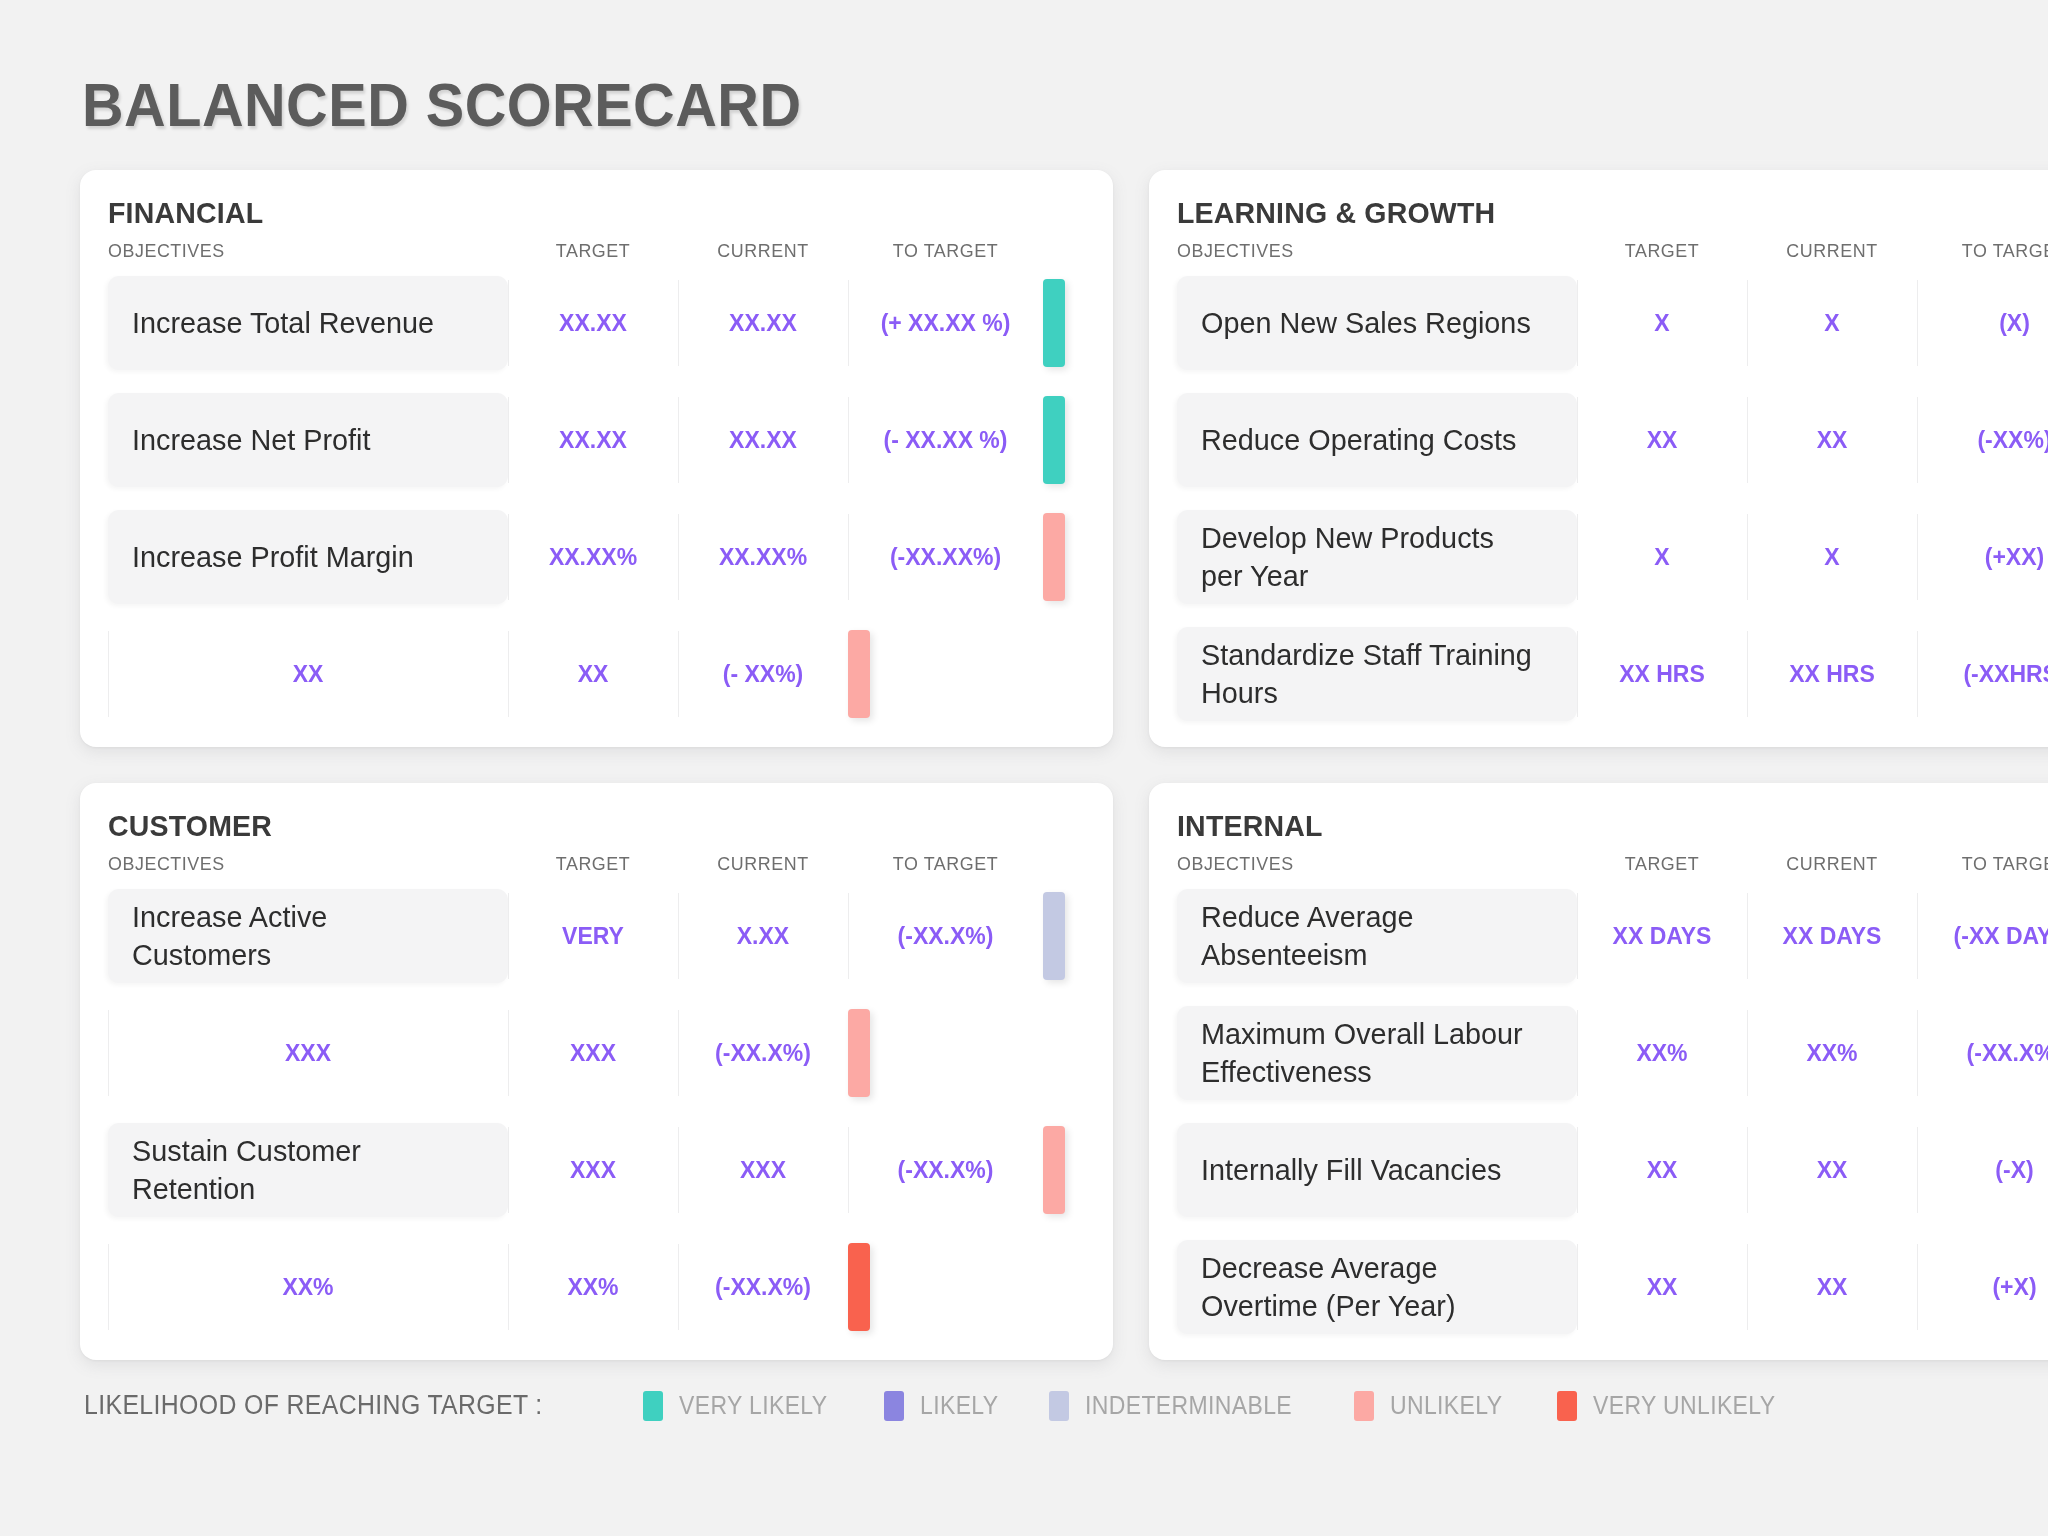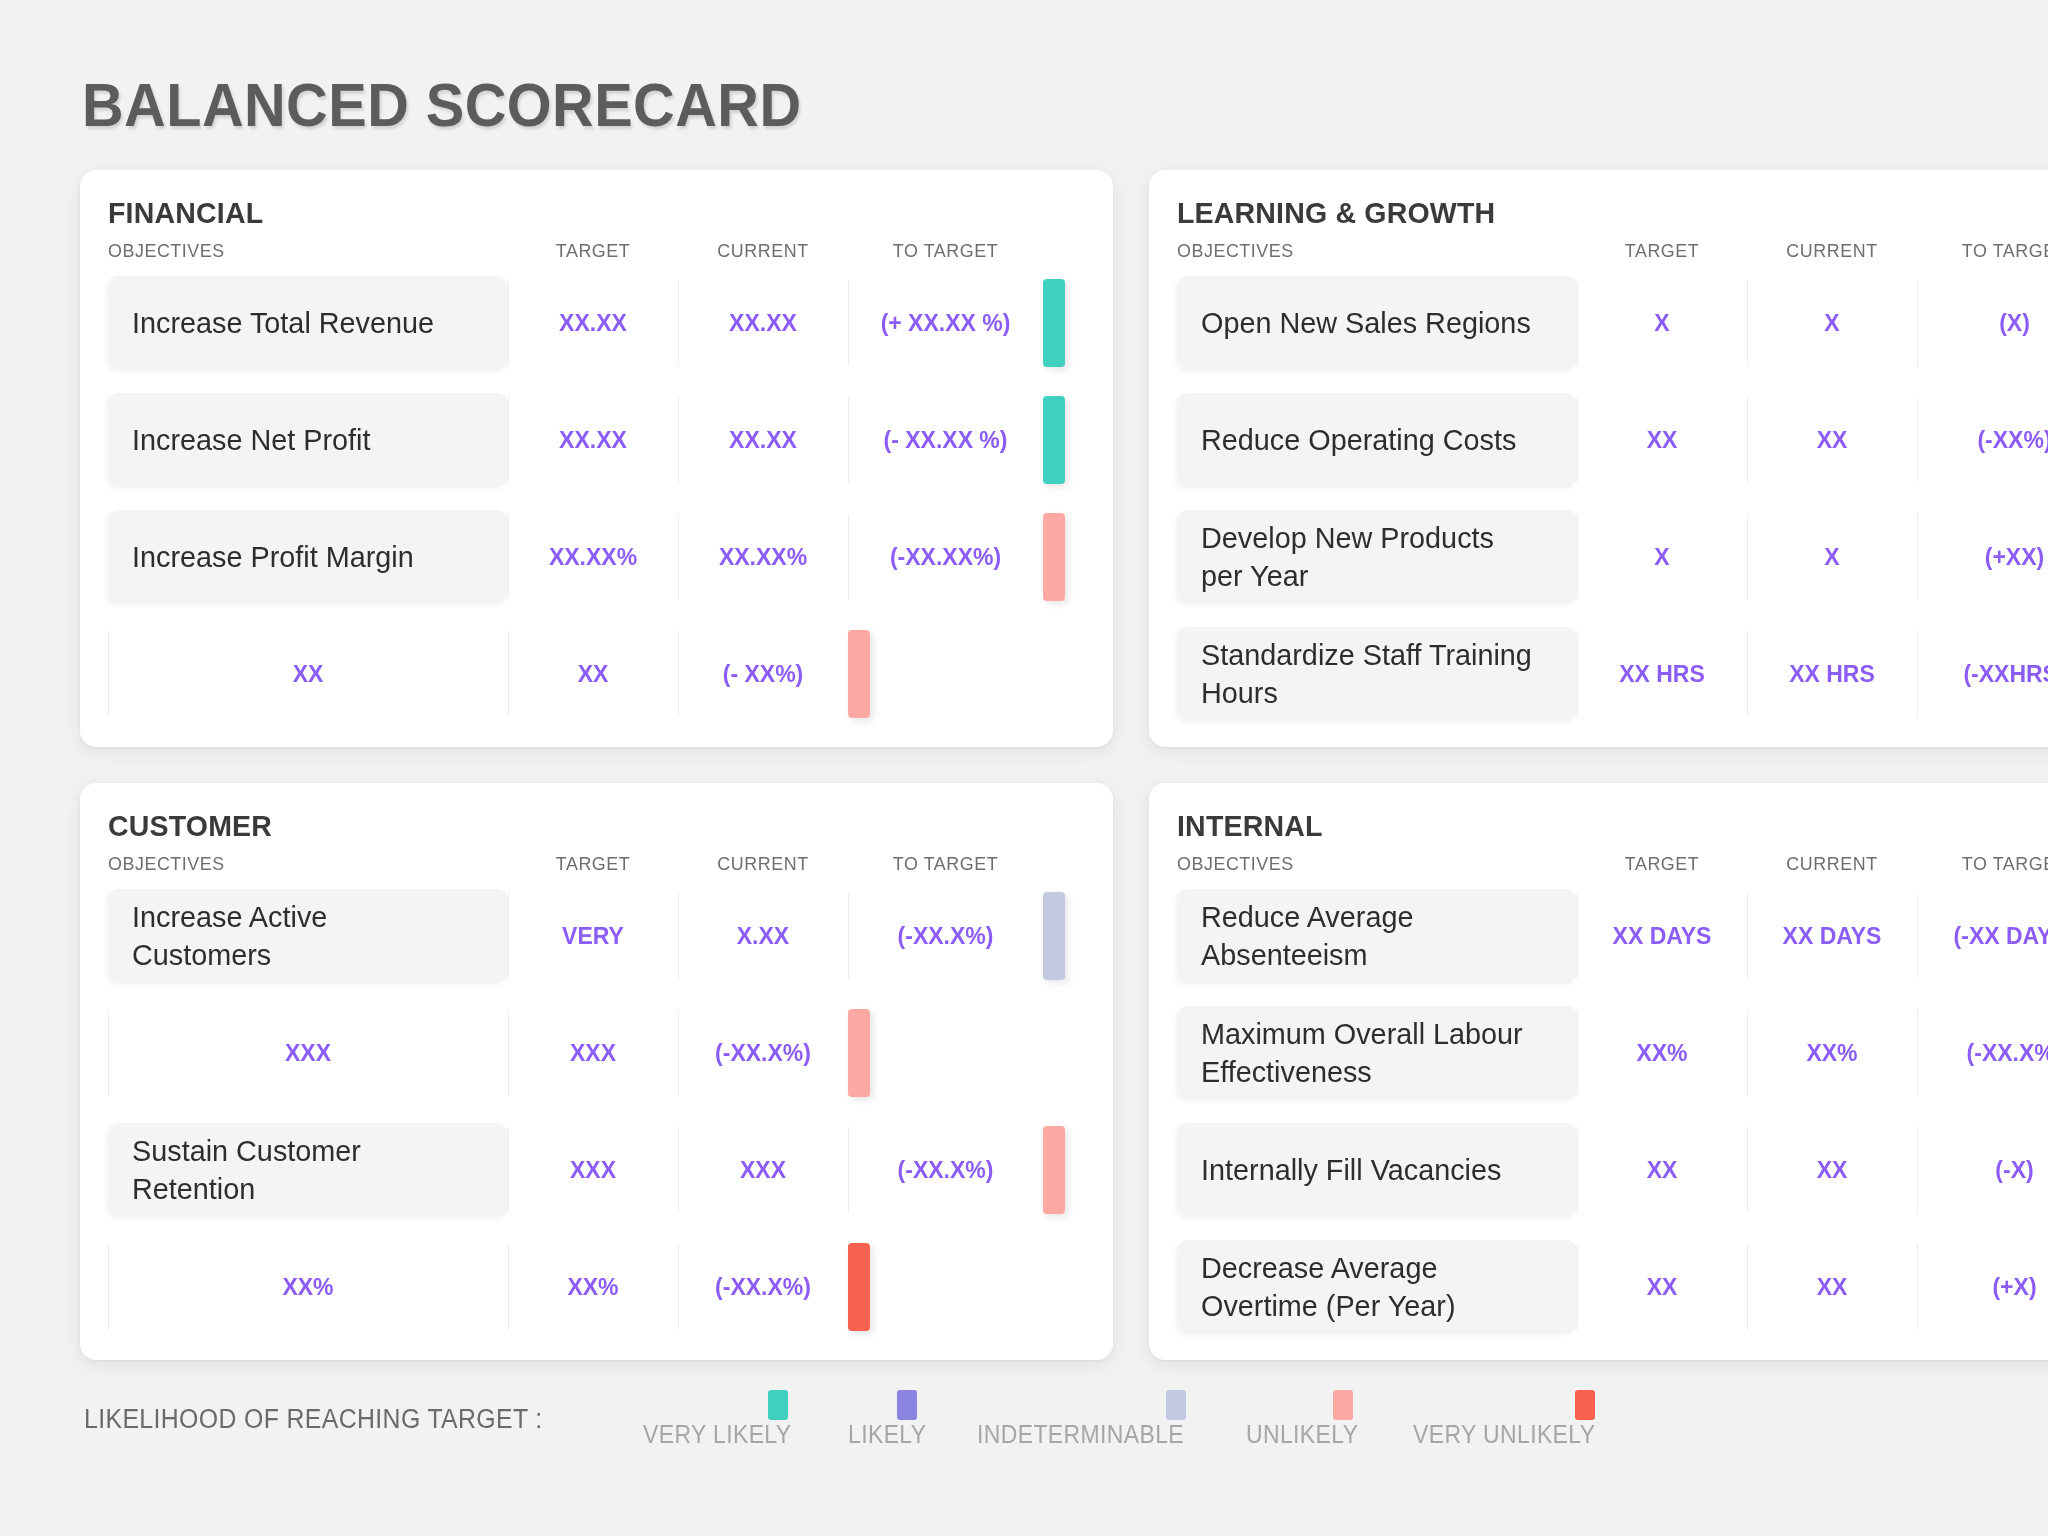--- a/index.html
+++ b/index.html
@@ -128,24 +128,23 @@
     font-size: 27px;
     color: #6a6a6a;
     letter-spacing: 0.4px;
     transform: scaleX(0.92);
     transform-origin: left center;
     margin-right: 60px;
     white-space: nowrap;
   }
   .legend-item {
     display: flex;
-    align-items: flex-end;
+    align-items: flex-start;
     margin-right: 44px;
     white-space: nowrap;
-    flex-direction: column;
   }
   .legend-swatch {
     width: 20px; height: 30px;
     border-radius: 3px;
     margin-right: 16px;
     flex: none;
   }
   .legend-label {
     font-size: 25px;
     color: #a6a6a6;

